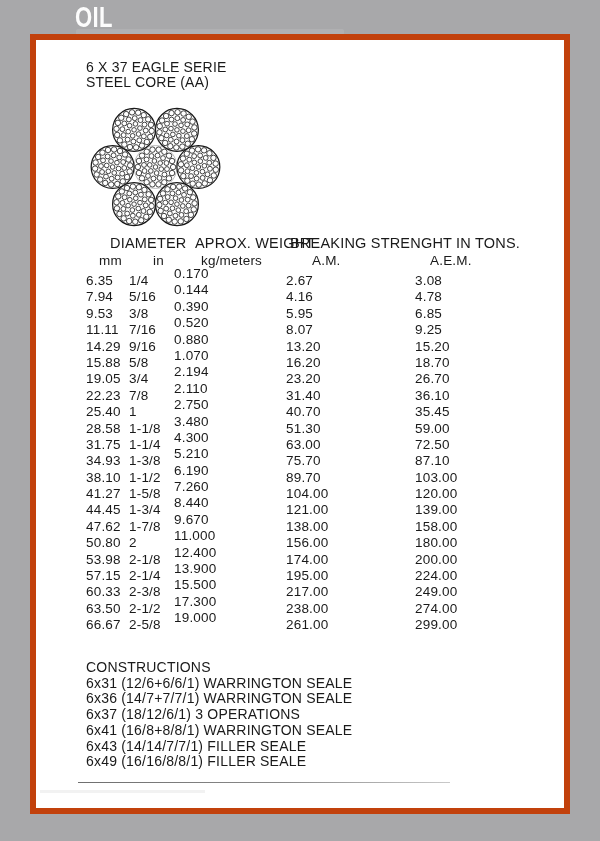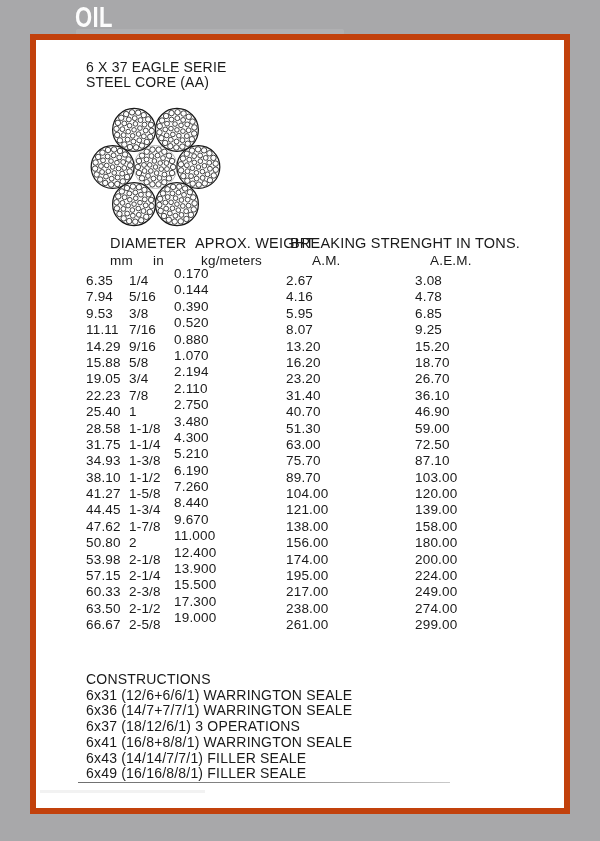--- a/index.html
+++ b/index.html
@@ -22,26 +22,26 @@
     box-sizing:border-box;border:6px solid #c2410c;background:#fff;
   }
   .sheet-inner{position:absolute;inset:0;}
   .title{position:absolute;left:50px;top:20px;font-size:14px;line-height:15px;letter-spacing:.2px;}
   .rope{position:absolute;left:52px;top:60px;width:135px;height:134px;}
   .thead1,.thead2{position:absolute;left:0;right:0;white-space:nowrap;}
   .thead1{top:195px;font-size:14.5px;letter-spacing:.2px;}
   .thead2{top:213px;font-size:13.5px;letter-spacing:.2px;}
   .thead1 span,.thead2 span{position:absolute;white-space:nowrap;margin-left:24px;}
   .h-diam{left:50px}.h-wt{left:135px}.h-br{left:230px}
-  .sh-mm{left:50px}.sh-in{left:93px}.sh-kg{left:141px}.sh-am{left:252px}.sh-aem{left:370px}
+  .sh-mm{left:39px}.sh-in{left:93px}.sh-kg{left:141px}.sh-am{left:252px}.sh-aem{left:370px}
   .rows{position:absolute;left:50px;top:233px;right:6px;}
   .row{position:relative;height:16.4px;font-size:13.5px;letter-spacing:.2px;text-align:center;}
   .row span{position:absolute;white-space:nowrap;line-height:16.4px;}
   .c-mm{left:0}.c-in{left:43px}.c-kg{left:88px;top:-7px}.c-am{left:200px}.c-aem{left:329px}
-  .constructions{position:absolute;left:50px;top:620px;font-size:14px;line-height:15.7px;letter-spacing:.2px;white-space:nowrap;margin-top:12px;}
+  .constructions{position:absolute;left:50px;top:620px;font-size:14px;line-height:15.7px;letter-spacing:.2px;white-space:nowrap;}
   .rule{
     position:absolute;left:42px;top:742px;width:372px;height:1px;
     background:linear-gradient(to right,#6f6f6f 0%,#8a8a8a 55%,#c9c9c9 100%);
   }
   .smudge{position:absolute;left:4px;top:750px;width:165px;height:3px;background:rgba(0,0,0,0.05);}
 </style>
 </head>
 <body>
 
 <div class="logo">OIL</div>
@@ -416,21 +416,21 @@
         <span class="c-kg">2.110</span>
         <span class="c-am">31.40</span>
         <span class="c-aem">36.10</span>
       </div>
 
       <div class="row">
         <span class="c-mm">25.40</span>
         <span class="c-in">1</span>
         <span class="c-kg">2.750</span>
         <span class="c-am">40.70</span>
-        <span class="c-aem">46.90</span>
+        <span class="c-aem">35.45</span>
       </div>
 
       <div class="row">
         <span class="c-mm">28.58</span>
         <span class="c-in">1-1/8</span>
         <span class="c-kg">3.480</span>
         <span class="c-am">51.30</span>
         <span class="c-aem">59.00</span>
       </div>
 

